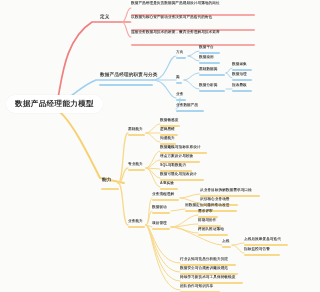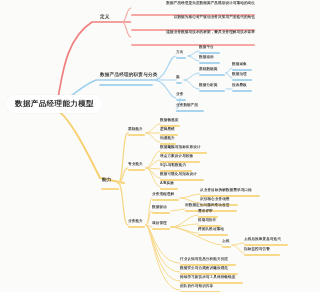--- a/index.html
+++ b/index.html
@@ -3,21 +3,21 @@
 <meta charset="utf-8">
 <style>
   html,body{margin:0;padding:0;}
   body{
     width:310px;height:292px;
     background:#fbfbfa;
     font-family:"Liberation Sans",sans-serif;
     overflow:hidden;
     position:relative;
   }
-  #canvas{position:absolute;inset:0;width:310px;height:228px;text-align:right;}
+  #canvas{position:absolute;inset:0;width:310px;height:228px;}
   svg.links{position:absolute;left:0;top:0;width:310px;height:292px;pointer-events:none;}
 
   .node{
     position:absolute;
     white-space:nowrap;
     line-height:1;
     font-weight:700;
     color:#3a3a3a;
   }
   

